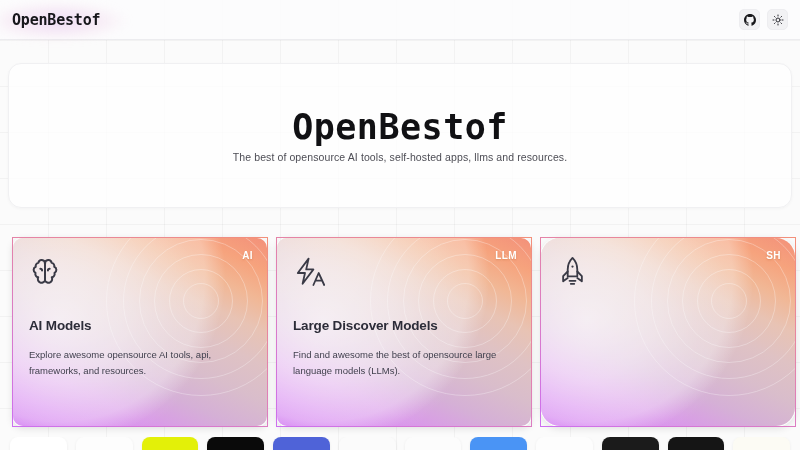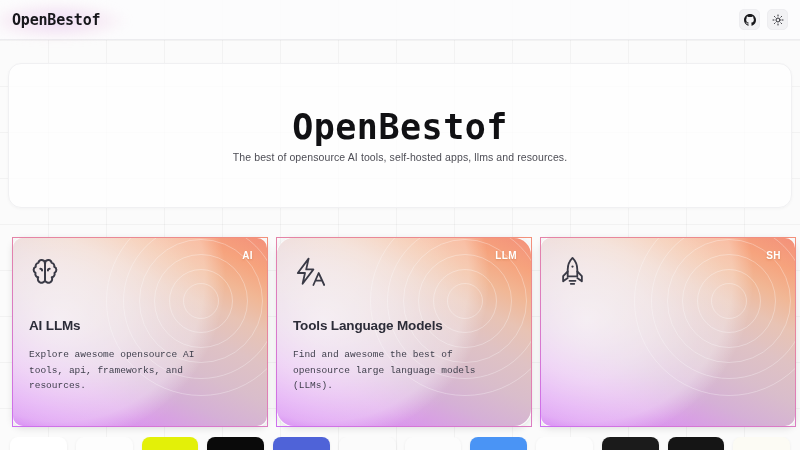--- a/index.html
+++ b/index.html
@@ -130,21 +130,20 @@
   }
   .card-icon { margin-top:4px; height:40px; }
   .card-icon svg { display:block; }
   .card-title {
     margin-top:22px; font-size:13.5px; font-weight:700;
     color:#2c2c38; letter-spacing:-0.15px;
   }
   .card-desc {
     margin-top:14px; font-size:9.5px; line-height:1.65; color:#3f3f4c;
     max-width:205px;
-    font-family:Liberation Mono, monospace;
   }
 
   
   .logo-strip {
     position:absolute; left:0; right:0; top:437px; height:13px;
     display:flex; align-items:flex-start; gap:9px;
     padding:0 10px; overflow:hidden; z-index:4;
   }
   .logo-tile {
     flex:1; height:34px; border-radius:8px;
@@ -203,51 +202,51 @@
       <div class="card-badge">AI</div>
       <div class="card-inner">
         <div class="card-icon">
           <svg width="32" height="32" viewBox="0 0 24 24" fill="none" stroke="#3a3a46" stroke-width="1.5" stroke-linecap="round" stroke-linejoin="round">
             <path d="M12 5.5a2.5 2.5 0 0 0-4.96-.44 2.5 2.5 0 0 0-1.98 3 2.5 2.5 0 0 0-.17 4.58 2.5 2.5 0 0 0 2.02 3.3A2.5 2.5 0 0 0 12 18.5Z"></path>
             <path d="M12 5.5a2.5 2.5 0 0 1 4.96-.44 2.5 2.5 0 0 1 1.98 3 2.5 2.5 0 0 1 .17 4.58 2.5 2.5 0 0 1-2.02 3.3A2.5 2.5 0 0 1 12 18.5Z"></path>
             <path d="M12 5.5v13"></path>
             <path d="M8.5 9.5c.8 0 1.3.5 1.3 1.3M15.5 9.5c-.8 0-1.3.5-1.3 1.3"></path>
           </svg>
         </div>
-        <div class="card-title">AI LLMs</div>
+        <div class="card-title">AI Models</div>
         <div class="card-desc">Explore awesome opensource AI tools, api, frameworks, and resources.</div>
       </div>
     </div>
 
-    <div class="card" style="border-image: linear-gradient(205deg, rgb(243, 144, 122), rgb(205, 111, 240)) 1 / 1 / 0 stretch; border-radius: 18px;">
+    <div class="card" style="border-image: linear-gradient(205deg, rgb(243, 144, 122), rgb(205, 111, 240)) 1 / 1 / 0 stretch; border-radius: 11px;">
       <div class="card-bg"></div>
       <div class="card-bloom"></div>
       <div class="card-arc"></div>
       <div class="card-rings">
         <i></i>
           <i></i>
           <i></i>
           <i></i>
           <i></i>
           <i></i>
       </div>
       <div class="card-badge">LLM</div>
       <div class="card-inner">
         <div class="card-icon">
           <svg width="36" height="34" viewBox="0 0 30 28" fill="none" stroke="#3a3a46" stroke-width="1.5" stroke-linecap="round" stroke-linejoin="round">
             <path d="M13 2 4 14h6l-2 9 9-12h-6l2-9Z"></path>
             <path d="M17 24l4.4-10L26 24M18.9 20.3h5.1"></path>
           </svg>
         </div>
-        <div class="card-title">Tools Language Models</div>
+        <div class="card-title">Large Discover Models</div>
         <div class="card-desc">Find and awesome the best of opensource large language models (LLMs).</div>
       </div>
     </div>
 
-    <div class="card" style="border-image: linear-gradient(205deg, rgb(243, 144, 122), rgb(205, 111, 240)) 1 / 1 / 0 stretch; border-radius: 11px;">
+    <div class="card" style="border-image: linear-gradient(205deg, rgb(243, 144, 122), rgb(205, 111, 240)) 1 / 1 / 0 stretch; border-radius: 20px;">
       <div class="card-bg"></div>
       <div class="card-bloom"></div>
       <div class="card-arc"></div>
       <div class="card-rings">
         <i></i>
           <i></i>
           <i></i>
           <i></i>
           <i></i>
           <i></i>

